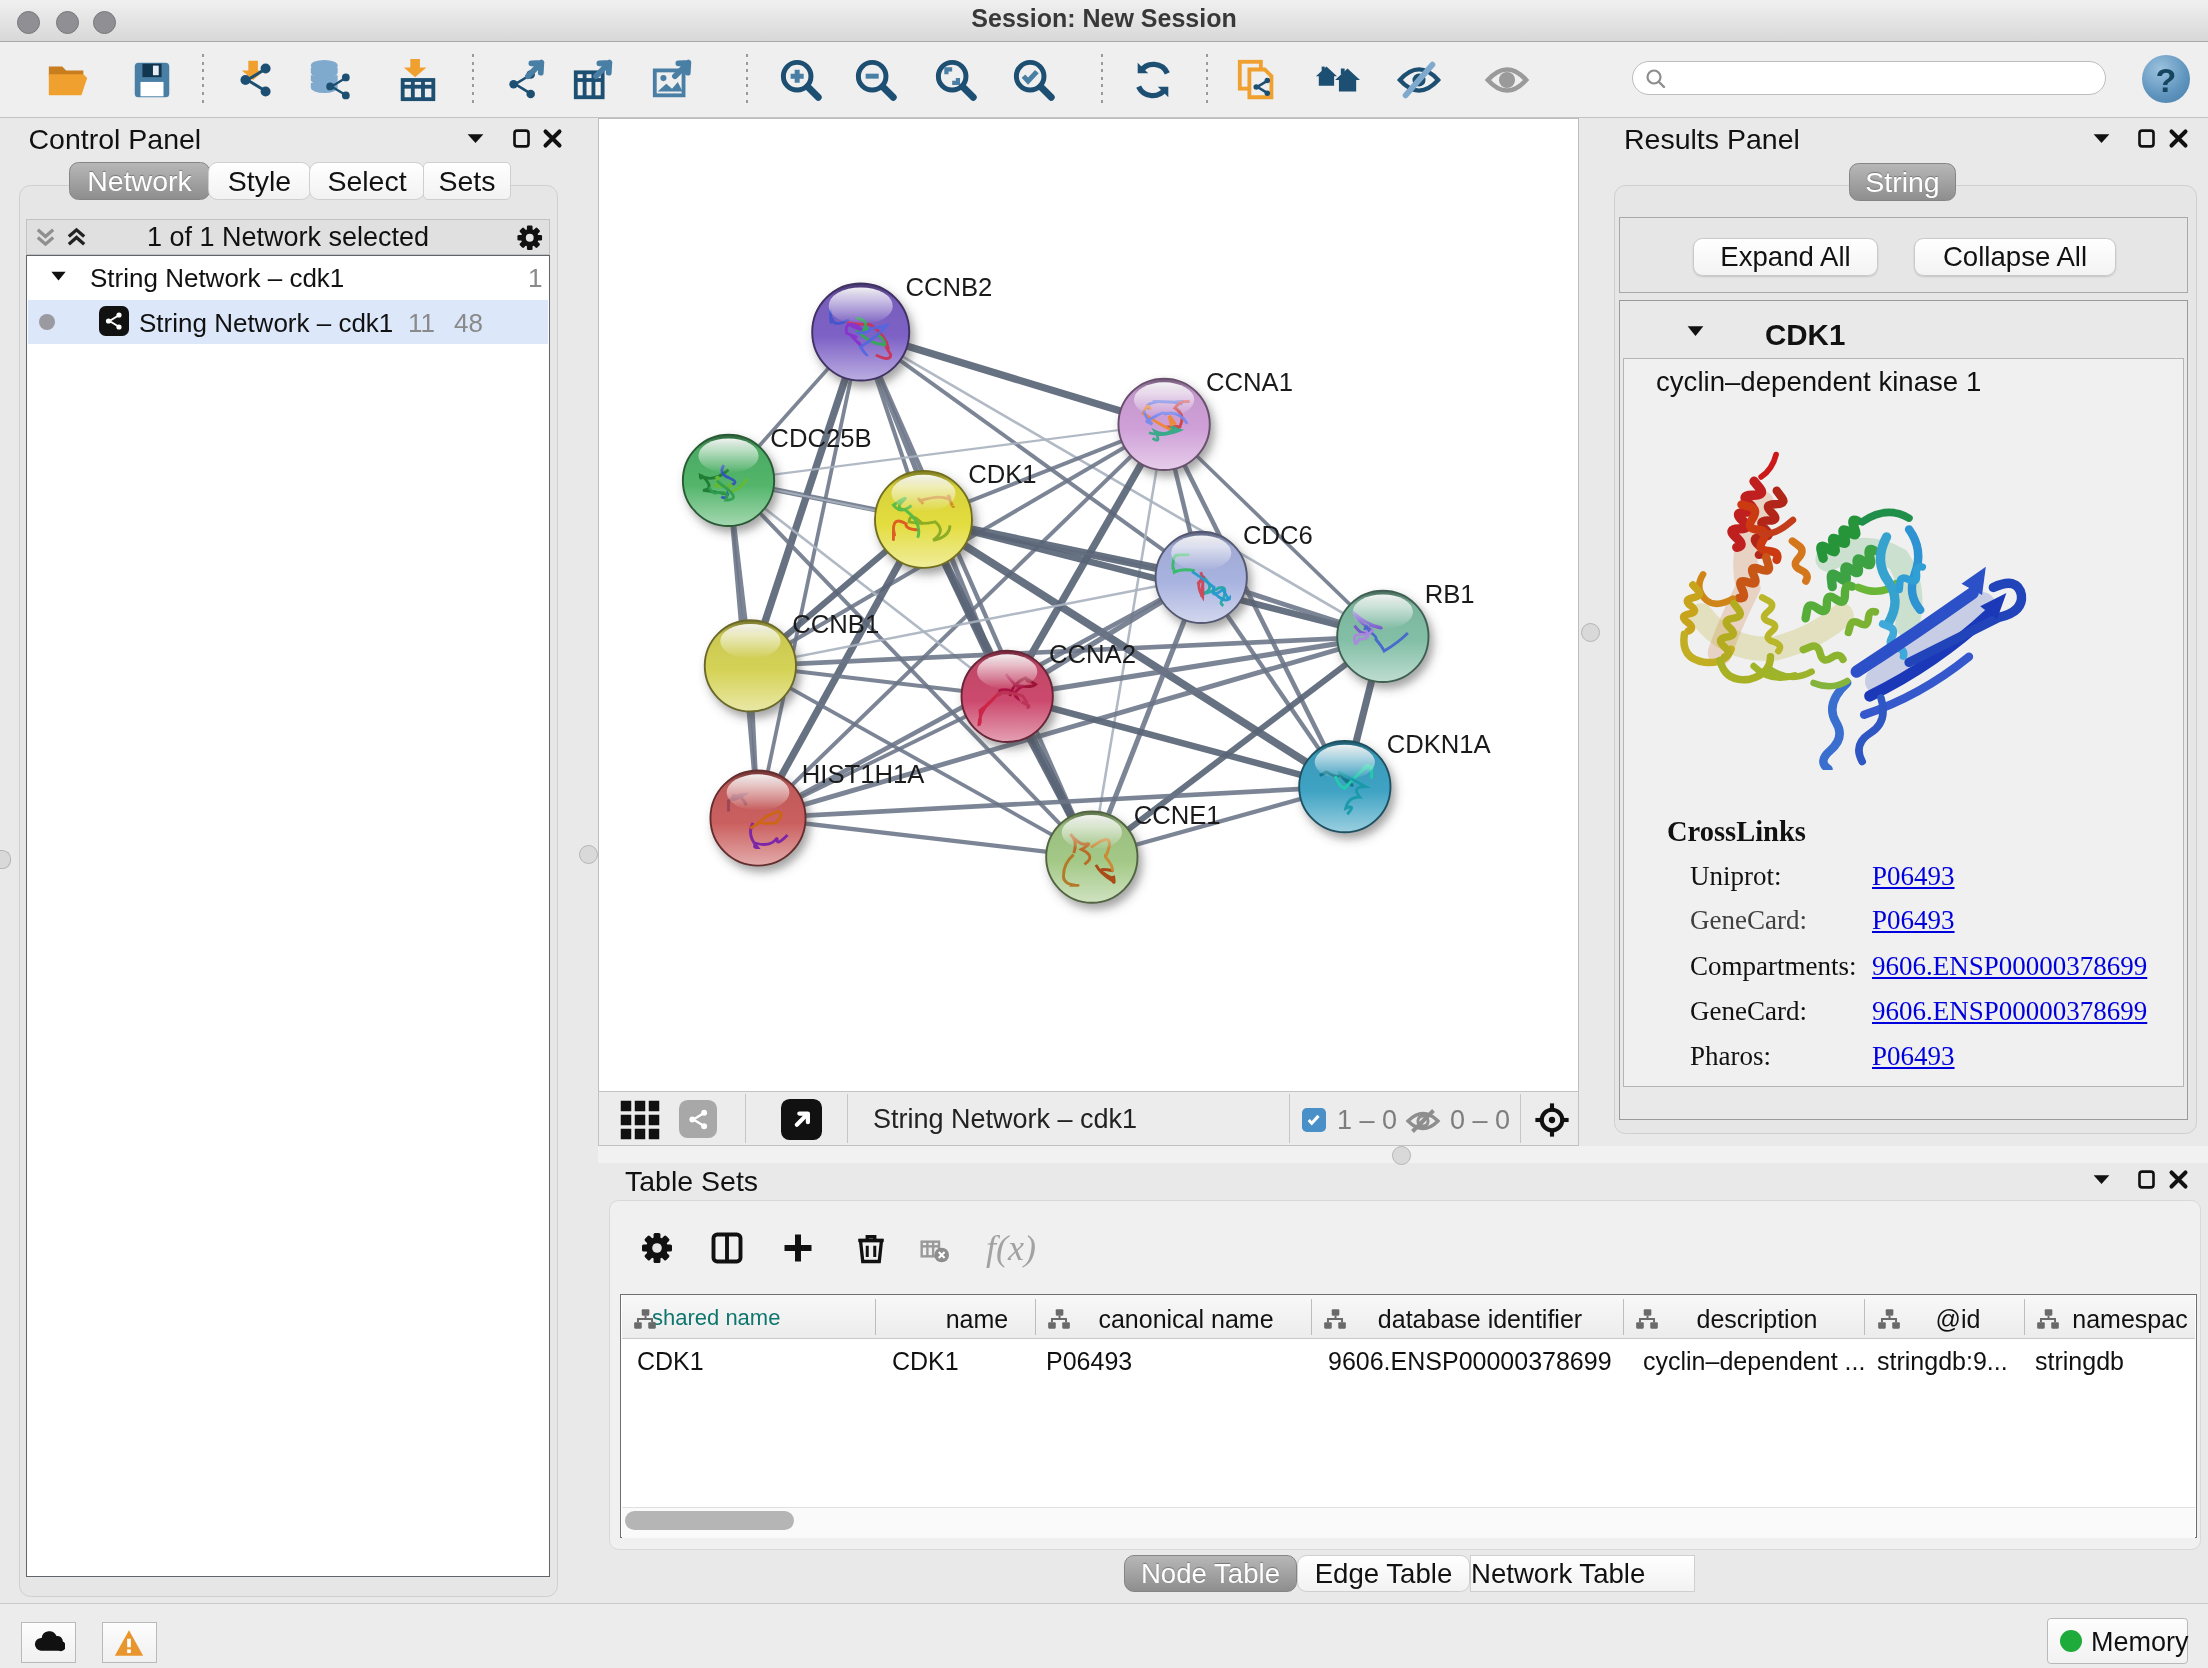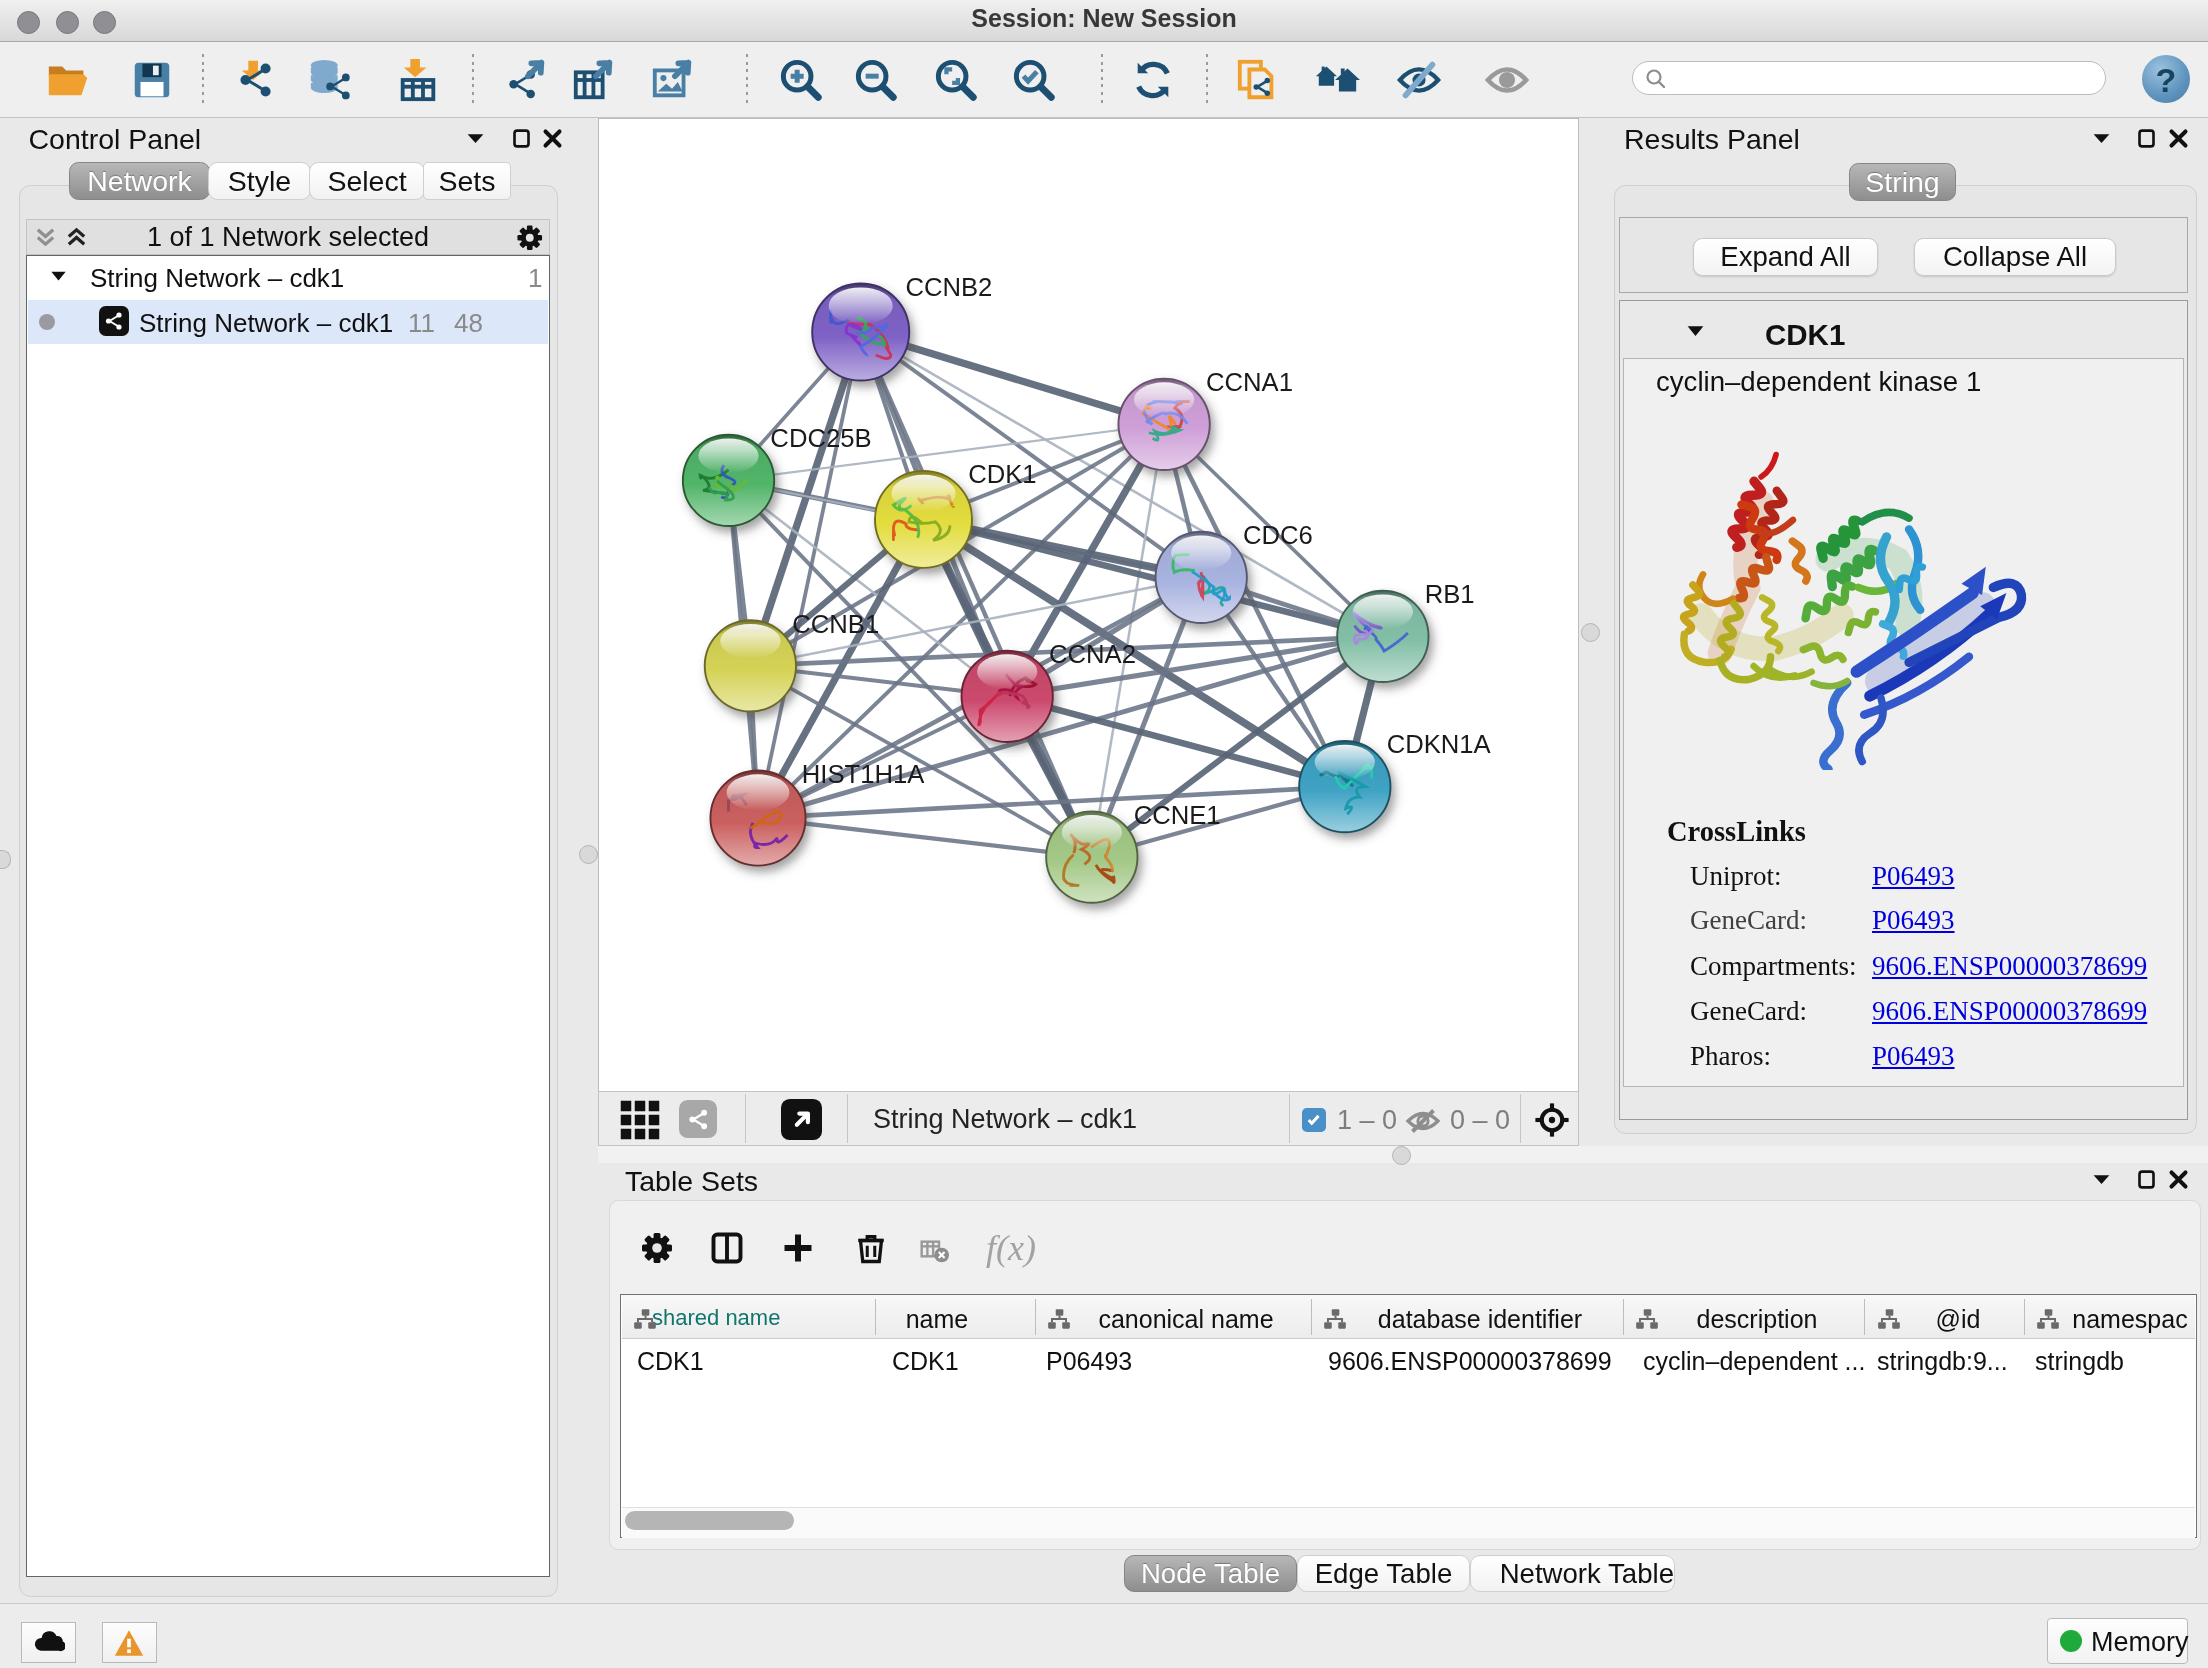--- a/index.html
+++ b/index.html
@@ -698,21 +698,21 @@
     <g fill="#6a6a6a">
       <rect x="9" y="2" width="7" height="6" rx="1"></rect>
       <rect x="2" y="14" width="7" height="6" rx="1"></rect>
       <rect x="15" y="14" width="7" height="6" rx="1"></rect>
     </g>
     <g stroke="#6a6a6a" stroke-width="1.8" fill="none">
       <path d="M12.5 8 v3 M5.5 14 v-3 h13 v3"></path>
     </g>
   </svg>
 <div class="abs" style="left:1035px;top:1299px;width:1px;height:36px;background:#bdbdbd"></div>
-<div class="abs" style="left:860px;top:1305px;width:154px;text-align:center;font-size:25px;color:#111">name</div>
+<div class="abs" style="left:900px;top:1305px;width:154px;text-align:center;font-size:25px;color:#111">name</div>
 <div class="abs" style="left:1311px;top:1299px;width:1px;height:36px;background:#bdbdbd"></div>
 <div class="abs" style="left:1067px;top:1305px;width:238px;text-align:center;font-size:25px;color:#111">canonical name</div>
 <svg class="abs" style="left:1046px;top:1307px" width="26" height="26" viewBox="0 0 24 24">
     <g fill="#6a6a6a">
       <rect x="9" y="2" width="7" height="6" rx="1"></rect>
       <rect x="2" y="14" width="7" height="6" rx="1"></rect>
       <rect x="15" y="14" width="7" height="6" rx="1"></rect>
     </g>
     <g stroke="#6a6a6a" stroke-width="1.8" fill="none">
       <path d="M12.5 8 v3 M5.5 14 v-3 h13 v3"></path>
@@ -769,21 +769,21 @@
 <div class="abs" style="left:892px;top:1347px;font-size:25px;color:#111">CDK1</div>
 <div class="abs" style="left:1046px;top:1347px;font-size:25px;color:#111">P06493</div>
 <div class="abs" style="left:1328px;top:1347px;font-size:25px;color:#111">9606.ENSP00000378699</div>
 <div class="abs" style="left:1643px;top:1347px;font-size:25px;color:#111">cyclin–dependent ...</div>
 <div class="abs" style="left:1877px;top:1347px;font-size:25px;color:#111">stringdb:9...</div>
 <div class="abs" style="left:2035px;top:1347px;font-size:25px;color:#111">stringdb</div>
 <div class="abs" style="left:622px;top:1507px;width:1573px;height:29.5px;background:#fafafa;border-top:1px solid #e0e0e0"></div>
 <div class="abs" style="left:625px;top:1511px;width:169px;height:19px;border-radius:9.5px;background:#b5b5b5"></div>
 <div class="abs" style="left:1124px;top:1555px;width:173px;height:37px;border-radius:10px;background:linear-gradient(#b7b7b7,#8e8e8e);border:1px solid #858585;box-sizing:border-box;color:#fff;font-size:27.6px;text-align:center;line-height:35px;text-shadow:0 -1px 1px #777">Node Table</div>
 <div class="abs" style="left:1297px;top:1555px;width:173px;height:37px;border-radius:9.5px;background:linear-gradient(#ffffff,#f2f2f2);border:1px solid #cfcfcf;box-sizing:border-box;color:#111;font-size:27.6px;text-align:center;line-height:35px">Edge Table</div>
-<div class="abs" style="left:1470px;top:1555px;width:205px;height:37px;border-radius:10px;background:linear-gradient(#ffffff,#f2f2f2);border:1px solid #cfcfcf;box-sizing:border-box;color:#111;font-size:27.6px;text-align:right;line-height:35px">Network Table</div>
+<div class="abs" style="left:1470px;top:1555px;width:225px;height:37px;border-radius:0;background:linear-gradient(#ffffff,#f2f2f2);border:1px solid #cfcfcf;box-sizing:border-box;color:#111;font-size:27.6px;text-align:left;line-height:35px">Network Table</div>
 <div class="abs" style="left:0;top:1603px;width:2208px;height:66px;background:#ececec;border-top:1px solid #c9c9c9"></div>
 <div class="abs" style="left:21px;top:1622px;width:55px;height:41px;background:linear-gradient(#fdfdfd,#f0f0f0);border:1px solid #b9b9b9;box-sizing:border-box"></div>
 <svg class="abs" style="left:31px;top:1628px" width="34" height="34" viewBox="0 0 24 24">
     <path d="M7 16 a4.5 4.5 0 0 1 0.5-9 a5.5 5.5 0 0 1 10.5-1.4 a4 4 0 0 1 4.5 4 a3.2 3.2 0 0 1 -3 6.4 z" fill="#111"></path>
   </svg>
 <div class="abs" style="left:102px;top:1622px;width:55px;height:41px;background:linear-gradient(#fdfdfd,#f0f0f0);border:1px solid #b9b9b9;box-sizing:border-box"></div>
 <svg class="abs" style="left:112px;top:1626px" width="34" height="34" viewBox="0 0 24 24">
     <path d="M12 3 L22 21 H2 z" fill="#e8952d"></path>
     <rect x="10.7" y="9" width="2.6" height="6" fill="#fff"></rect>
     <rect x="10.7" y="16.5" width="2.6" height="2.6" fill="#fff"></rect>

